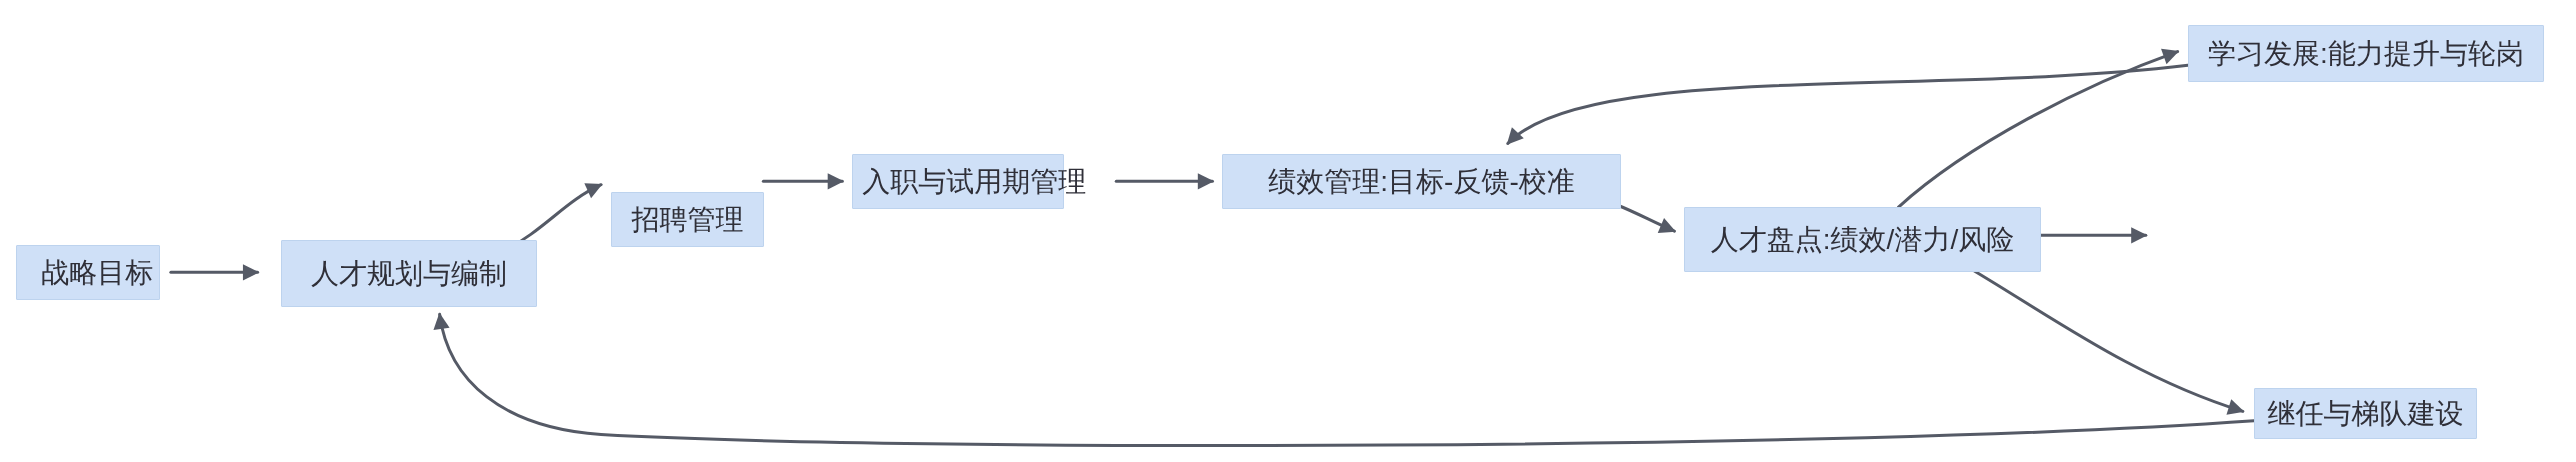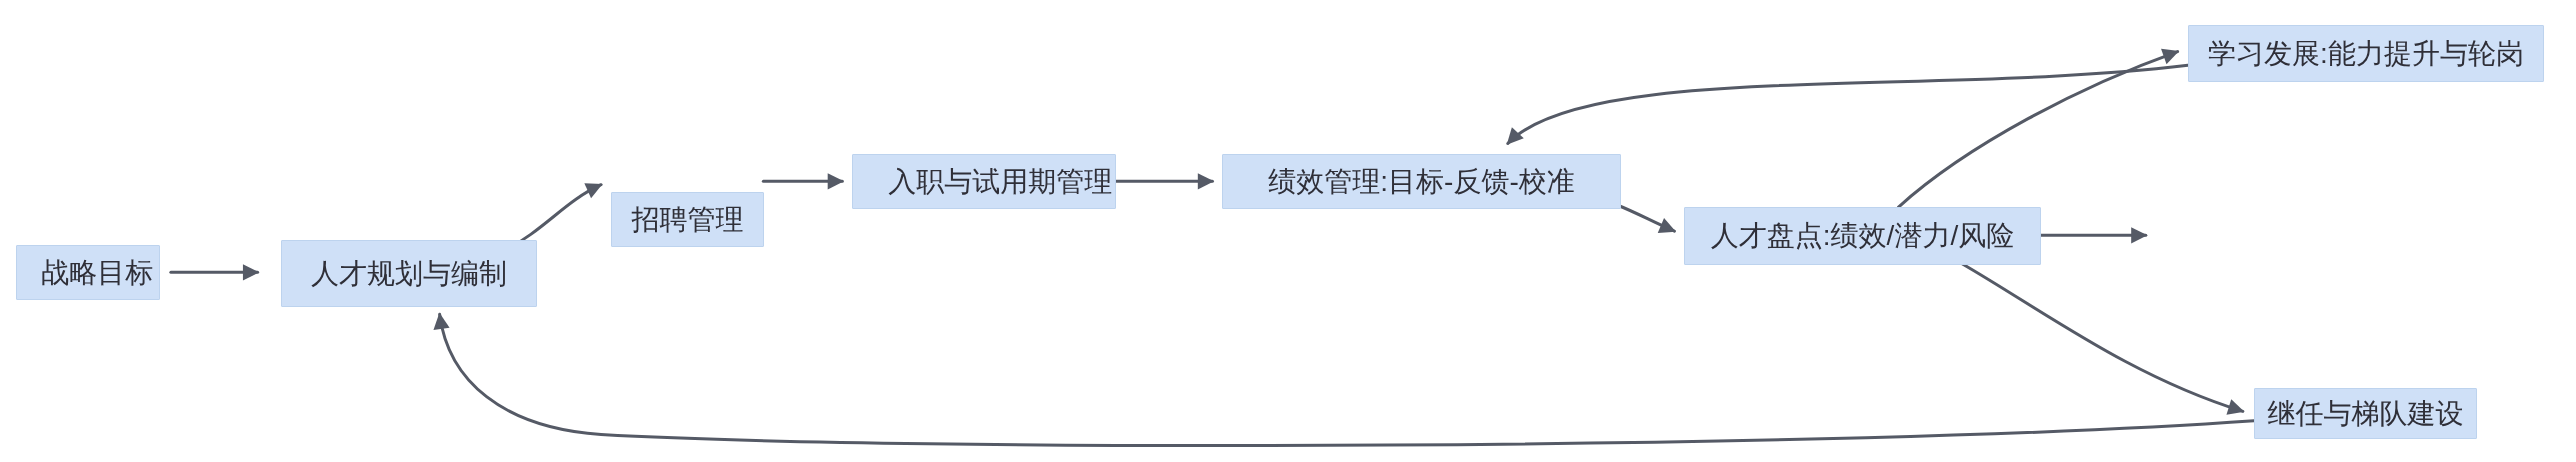--- a/index.html
+++ b/index.html
@@ -42,23 +42,23 @@
     border-radius:1px;
     color:var(--node-text);
     font-size:28px;
     line-height:1;
     white-space:nowrap;
     padding:0 10.3px;
   }
   .n1{left:16.3px;  top:245px; width:144px; height:55px;padding-left:28px;}
   .n2{left:281px; top:240px; width:256px; height:67px;justify-content:center;}
   .n3{left:611px; top:154px; width:153px; height:55px;margin-top:38px;}
-  .n4{left:852px; top:154px; width:264px; height:55px;padding-left:43px;}
+  .n4{left:852px; top:154px; width:212px; height:55px;padding-left:43px;}
   .n5{left:1222px;top:154px; width:399px; height:55px;}
-  .n6{left:1684px;top:207px; width:357px; height:58px;}
+  .n6{left:1684px;top:207px; width:357px; height:65px;}
   .n7{left:2188px;top:25px;  width:356px; height:57px;}
   .n8{left:2155px;top:207px; width:398px; height:57px;}
   .n9{left:2254px;top:388px; width:223px; height:51px;}
 </style>
 </head>
 <body>
 
 <div class="canvas">
 
   <svg class="edge-layer" viewBox="0 0 3000 539" xmlns="http://www.w3.org/2000/svg">

